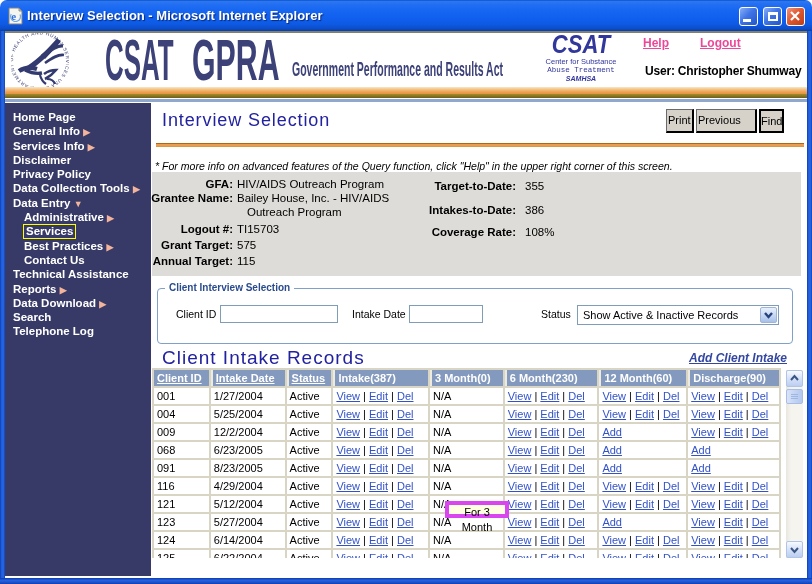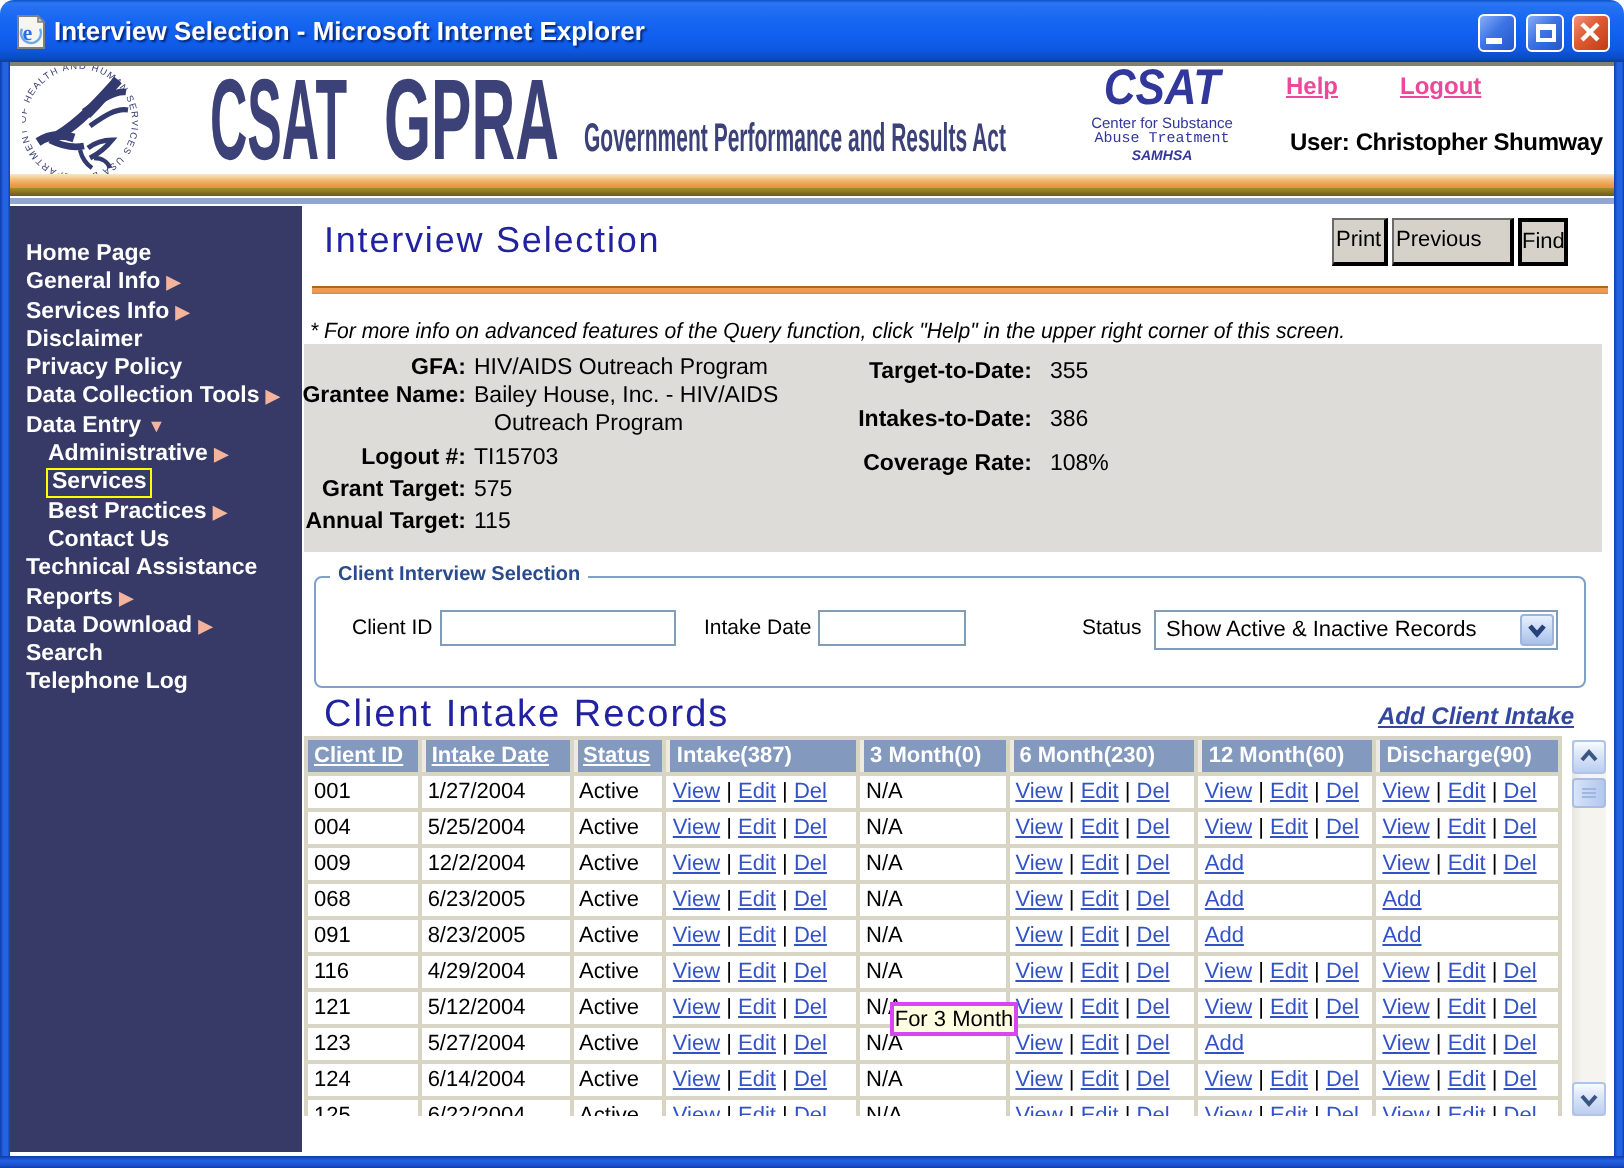--- a/index.html
+++ b/index.html
@@ -36,21 +36,21 @@
 #hlinks { position:absolute; left:633px; top:3px; width:170px; height:14px; font-size:12px; font-weight:bold; color:#333366; }
 #hlinks a { position:absolute; top:0; }
 #hlinks a { color:#ec4899; text-decoration:underline; }
 #user { position:absolute; left:640px; top:31px; font-size:12px; letter-spacing:-0.2px; font-weight:bold; color:#000; white-space:nowrap; }
 .stripe { position:absolute; left:0; width:802px; }
 #stripe-orange { top:56px; height:7px; background:linear-gradient(180deg,#F8E7C8 0%,#F2B871 45%,#EC9F4E 75%,#E69240 100%); }
 #stripe-gold { top:63px; height:4px; background:linear-gradient(180deg,#A38C2C 0%,#8A761F 50%,#6B5C1C 100%); }
 #stripe-blue { top:68px; height:3px; background:#8FA8CC; }
 
 #sidebar { position:absolute; left:0; top:72px; width:146px; height:473px; background:#373A66; color:#fff;
-  font-size:11.5px; font-weight:bold; padding-top:17px; }
+  font-size:11.5px; font-weight:bold; padding-top:7px; }
 #sidebar .it { padding-left:8px; height:14.3px; line-height:14.3px; white-space:nowrap; }
 #sidebar .sub { padding-left:19px; }
 .arr { color:#F4B49C; font-size:9px; }
 #svc { outline:1px solid #FFFF00; padding:0 2px 1px 2px; }
 
 #content { position:absolute; left:146px; top:72px; width:656px; height:337px; background:#fff; font-size:12px; }
 h1 { position:absolute; left:11px; top:7px; font-size:18px; font-weight:normal; color:#2222A0; letter-spacing:.9px; }
 .winbtn { position:absolute; top:6px; height:24px; background:#D6D2CA; border:1px solid #6A6A6A;
   border-right:2px solid #000; border-bottom:2px solid #000; font-size:11px; color:#000; text-align:left;
   font-family:"Liberation Sans",sans-serif; padding:0 1px; line-height:21px;}
@@ -88,21 +88,21 @@
 #sbar { position:absolute; left:635px; top:267px; width:17px; height:188px; background:linear-gradient(90deg,#E8E6DE 0%,#F5F4EF 30%,#F5F4EF 100%); }
 .sb-btn { position:absolute; left:0px; width:17px; height:17px; border-radius:2px; border:1px solid #B0C4E8;
   background:linear-gradient(180deg,#F8FAFE 0%,#D6E2F8 50%,#BCCEF0 100%); }
 #sb-up { top:0; }
 #sb-dn { bottom:0; }
 #sb-thumb { position:absolute; left:0; top:19px; width:17px; height:15px; border-radius:2px; border:1px solid #A8BCE4;
   background:linear-gradient(90deg,#D8E4F8 0%,#C4D4F4 50%,#B4C8EE 100%); }
 #sb-thumb i { position:absolute; left:4px; top:4px; width:7px; height:1px; background:#9FB6DE; box-shadow:0 2px 0 #9FB6DE,0 4px 0 #9FB6DE; }
 
 #tooltip { position:absolute; left:294px; top:398px; width:64px; height:17px; background:#FFFFE1;
-  border:2px solid #d946ef; font-size:11px; line-height:15px; text-align:center; z-index:9; }
+  border:4px solid #d946ef; font-size:11px; line-height:15px; text-align:center; z-index:9; }
 </style></head>
 <body>
 <div id="win">
   <div id="titlebar">
     <svg id="ieicon" width="16" height="18" style="left:8px;top:7px" viewBox="0 0 16 18">
       <path d="M1 1 L11 1 L14 4 L14 17 L1 17 Z" fill="#F6F6F0" stroke="#808080" stroke-width="1"></path>
       <path d="M11 1 L11 4 L14 4 Z" fill="#C8C8C0" stroke="#808080" stroke-width="0.8"></path>
       <text x="3.2" y="13" font-size="11" font-weight="bold" fill="#2E6EE0" font-family="Liberation Serif">e</text>
       <circle cx="7.5" cy="9.5" r="5" stroke="#6FA8E8" stroke-width="1.2" fill="none" transform="rotate(-25 7.5 9.5)" stroke-dasharray="20 12"></circle>
     </svg>

